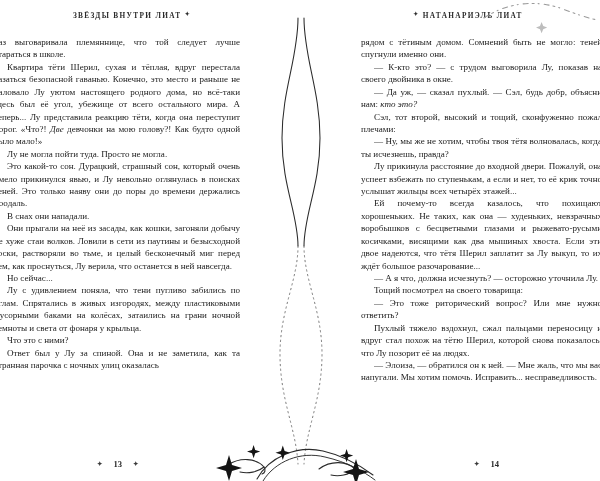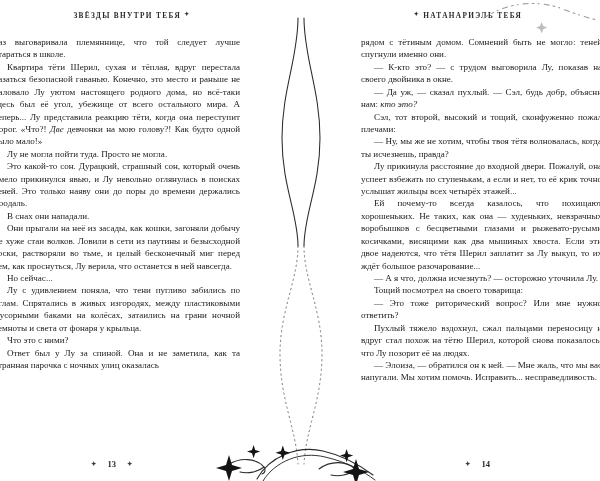--- a/index.html
+++ b/index.html
@@ -73,22 +73,22 @@
   .folio {
     position: absolute;
     bottom: 12px;
     font-size: 8.6px;
     font-weight: 700;
     color: #2a2a2a;
     display: flex;
     align-items: center;
     gap: 11px;
   }
-  .folio-left  { left: 91px; }
-  .folio-right { left: 165px; }
+  .folio-left  { left: 97px; }
+  .folio-right { left: 174px; }
   .folio .tick { font-size: 6.5px; color: #3a3a3a; }
 
   
   .orn {
     position: absolute;
     pointer-events: none;
   }
   .orn svg { display: block; overflow: visible; }
 
   .orn-gutter-left  { left: 236px; top: 18px; }
@@ -99,21 +99,21 @@
   .orn-star-br   { left: 253px; bottom: -2px; }
 </style>
 </head>
 <body>
 
 <div class="spread">
 
   <div class="page page-left">
 
     <div class="runhead runhead-left">
-      <span>ЗВЁЗДЫ ВНУТРИ ТЕБЯ</span>
+      <span>ЗВЁЗДЫ ВНУТРИ ЛИАТ</span>
       <span class="star">✦</span>
     </div>
 
     <div class="col col-left">
       <p class="noindent">раз выговаривала племяннице, что той следует лучше стараться в школе.</p>
       <p>Квартира тёти Шерил, сухая и тёплая, вдруг перестала казаться безопасной гаванью. Конечно, это место и раньше не баловало Лу уютом настоящего родного дома, но всё-таки здесь был её угол, убежище от всего остального мира. А теперь... Лу представила реакцию тёти, когда она переступит порог. «Что?! <em>Две</em> девчонки на мою голову?! Как будто одной было мало!»</p>
       <p>Лу не могла пойти туда. Просто не могла.</p>
       <p>Это какой-то сон. Дурацкий, страшный сон, который очень умело прикинулся явью, и Лу невольно оглянулась в поисках теней. Это только наяву они до поры до времени держались поодаль.</p>
       <p>В снах они нападали.</p>
       <p>Они прыгали на неё из засады, как кошки, загоняли добычу не хуже стаи волков. Ловили в сети из паутины и безысходной тоски, растворяли во тьме, и целый бесконечный миг перед тем, как проснуться, Лу верила, что останется в ней навсегда.</p>
@@ -127,21 +127,21 @@
       <span class="tick">✦</span>
       <span>13</span>
       <span class="tick">✦</span>
     </div>
   </div>
 
   <div class="page page-right">
 
     <div class="runhead runhead-right">
       <span class="star">✦</span>
-      <span>НАТАНАРИЭЛЬ ТЕБЯ</span>
+      <span>НАТАНАРИЭЛЬ ЛИАТ</span>
     </div>
 
     <div class="col col-right">
       <p class="noindent">рядом с тётиным домом. Сомнений быть не могло: теней спугнули именно они.</p>
       <p>— К-кто это? — с трудом выговорила Лу, показав на своего двойника в окне.</p>
       <p>— Да уж, — сказал пухлый. — Сэл, будь добр, объясни нам: <em>кто это?</em></p>
       <p>Сэл, тот второй, высокий и тощий, сконфуженно пожал плечами:</p>
       <p>— Ну, мы же не хотим, чтобы твоя тётя волновалась, когда ты исчезнешь, правда?</p>
       <p>Лу прикинула расстояние до входной двери. Пожалуй, она успеет взбежать по ступенькам, а если и нет, то её крик точно услышат жильцы всех четырёх этажей...</p>
       <p>Ей почему-то всегда казалось, что похищают хорошеньких. Не таких, как она — худеньких, невзрачных воробышков с бесцветными глазами и рыжевато-русыми косичками, висящими как два мышиных хвоста. Если эти двое надеются, что тётя Шерил заплатит за Лу выкуп, то их ждёт большое разочарование...</p>

